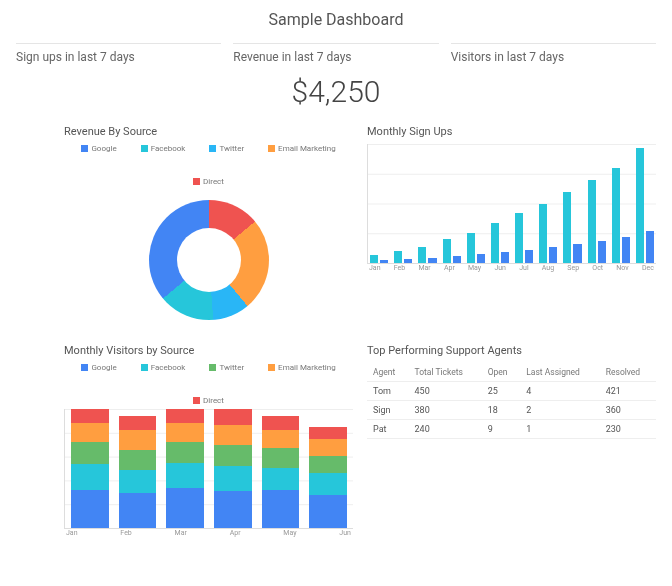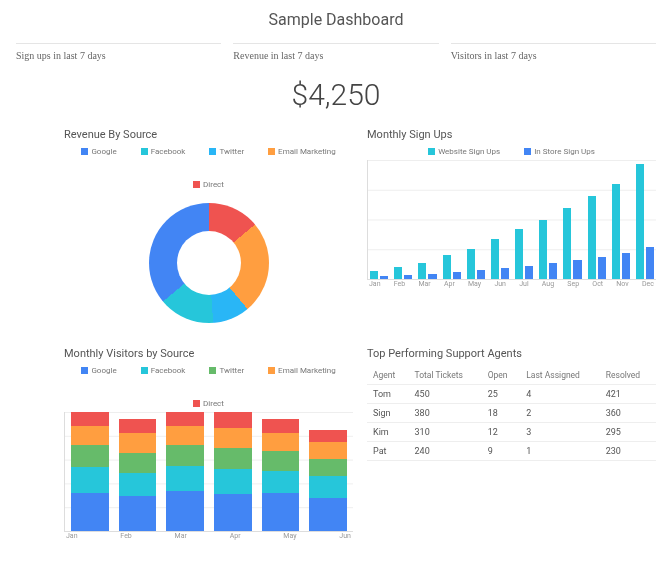--- a/index.html
+++ b/index.html
@@ -19,21 +19,21 @@
     margin-bottom: 14px;
   }
 
   
   .kpi-row { display: flex; gap: 12px; margin-bottom: 16px; }
   .kpi {
     flex: 1;
     border-top: 1px solid #e5e5e5;
     padding-top: 6px;
   }
-  .kpi-label { font-size: 10px; color: #666; margin-bottom: 16px; font-family: Liberation Serif, serif; }
+  .kpi-label { font-size: 12px; color: #666; margin-bottom: 10px; }
   .kpi-value { font-size: 30px; font-weight: 300; color: #444; text-align: center; }
 
   
   .row { display: flex; gap: 14px; margin-bottom: 14px; margin-left: 48px; }
   .card { flex: 1; }
   .card-title { font-size: 11px; color: #555; margin-bottom: 6px; font-weight: 400; }
 
   
   .legend { display: flex; gap: 24px; font-size: 8px; color: #777; margin-bottom: 4px; justify-content: center; flex-wrap: wrap; }
   .legend span::before{
@@ -120,24 +120,20 @@
       <span style="--c:#ff9e40">Email Marketing</span>
       <span style="--c:#ef5350">Direct</span>
     </div>
     <div class="donut-wrap">
       <div class="donut"></div>
     </div>
   </div>
 
   <div class="card">
     <div class="card-title">Monthly Sign Ups</div>
-    <div class="legend">
-      <span style="--c:#26c6da">Website Sign Ups</span>
-      <span style="--c:#4285f4">In Store Sign Ups</span>
-    </div>
     <div class="grouped-bars" id="signup-bars">
         <div class="bar-group">
           <div class="bar teal" style="height: 6.66667%;"></div>
           <div class="bar blue" style="height: 2.5%;"></div>
         </div>
         <div class="bar-group">
           <div class="bar teal" style="height: 10%;"></div>
           <div class="bar blue" style="height: 3.33333%;"></div>
         </div>
         <div class="bar-group">
@@ -283,27 +279,20 @@
             <td>421</td>
           </tr>
           <tr>
             <td>Sign</td>
             <td>380</td>
             <td>18</td>
             <td>2</td>
             <td>360</td>
           </tr>
           <tr>
-            <td>Kim</td>
-            <td>310</td>
-            <td>12</td>
-            <td>3</td>
-            <td>295</td>
-          </tr>
-          <tr>
             <td>Pat</td>
             <td>240</td>
             <td>9</td>
             <td>1</td>
             <td>230</td>
           </tr>
         </tbody>
     </table>
   </div>
 </div>

